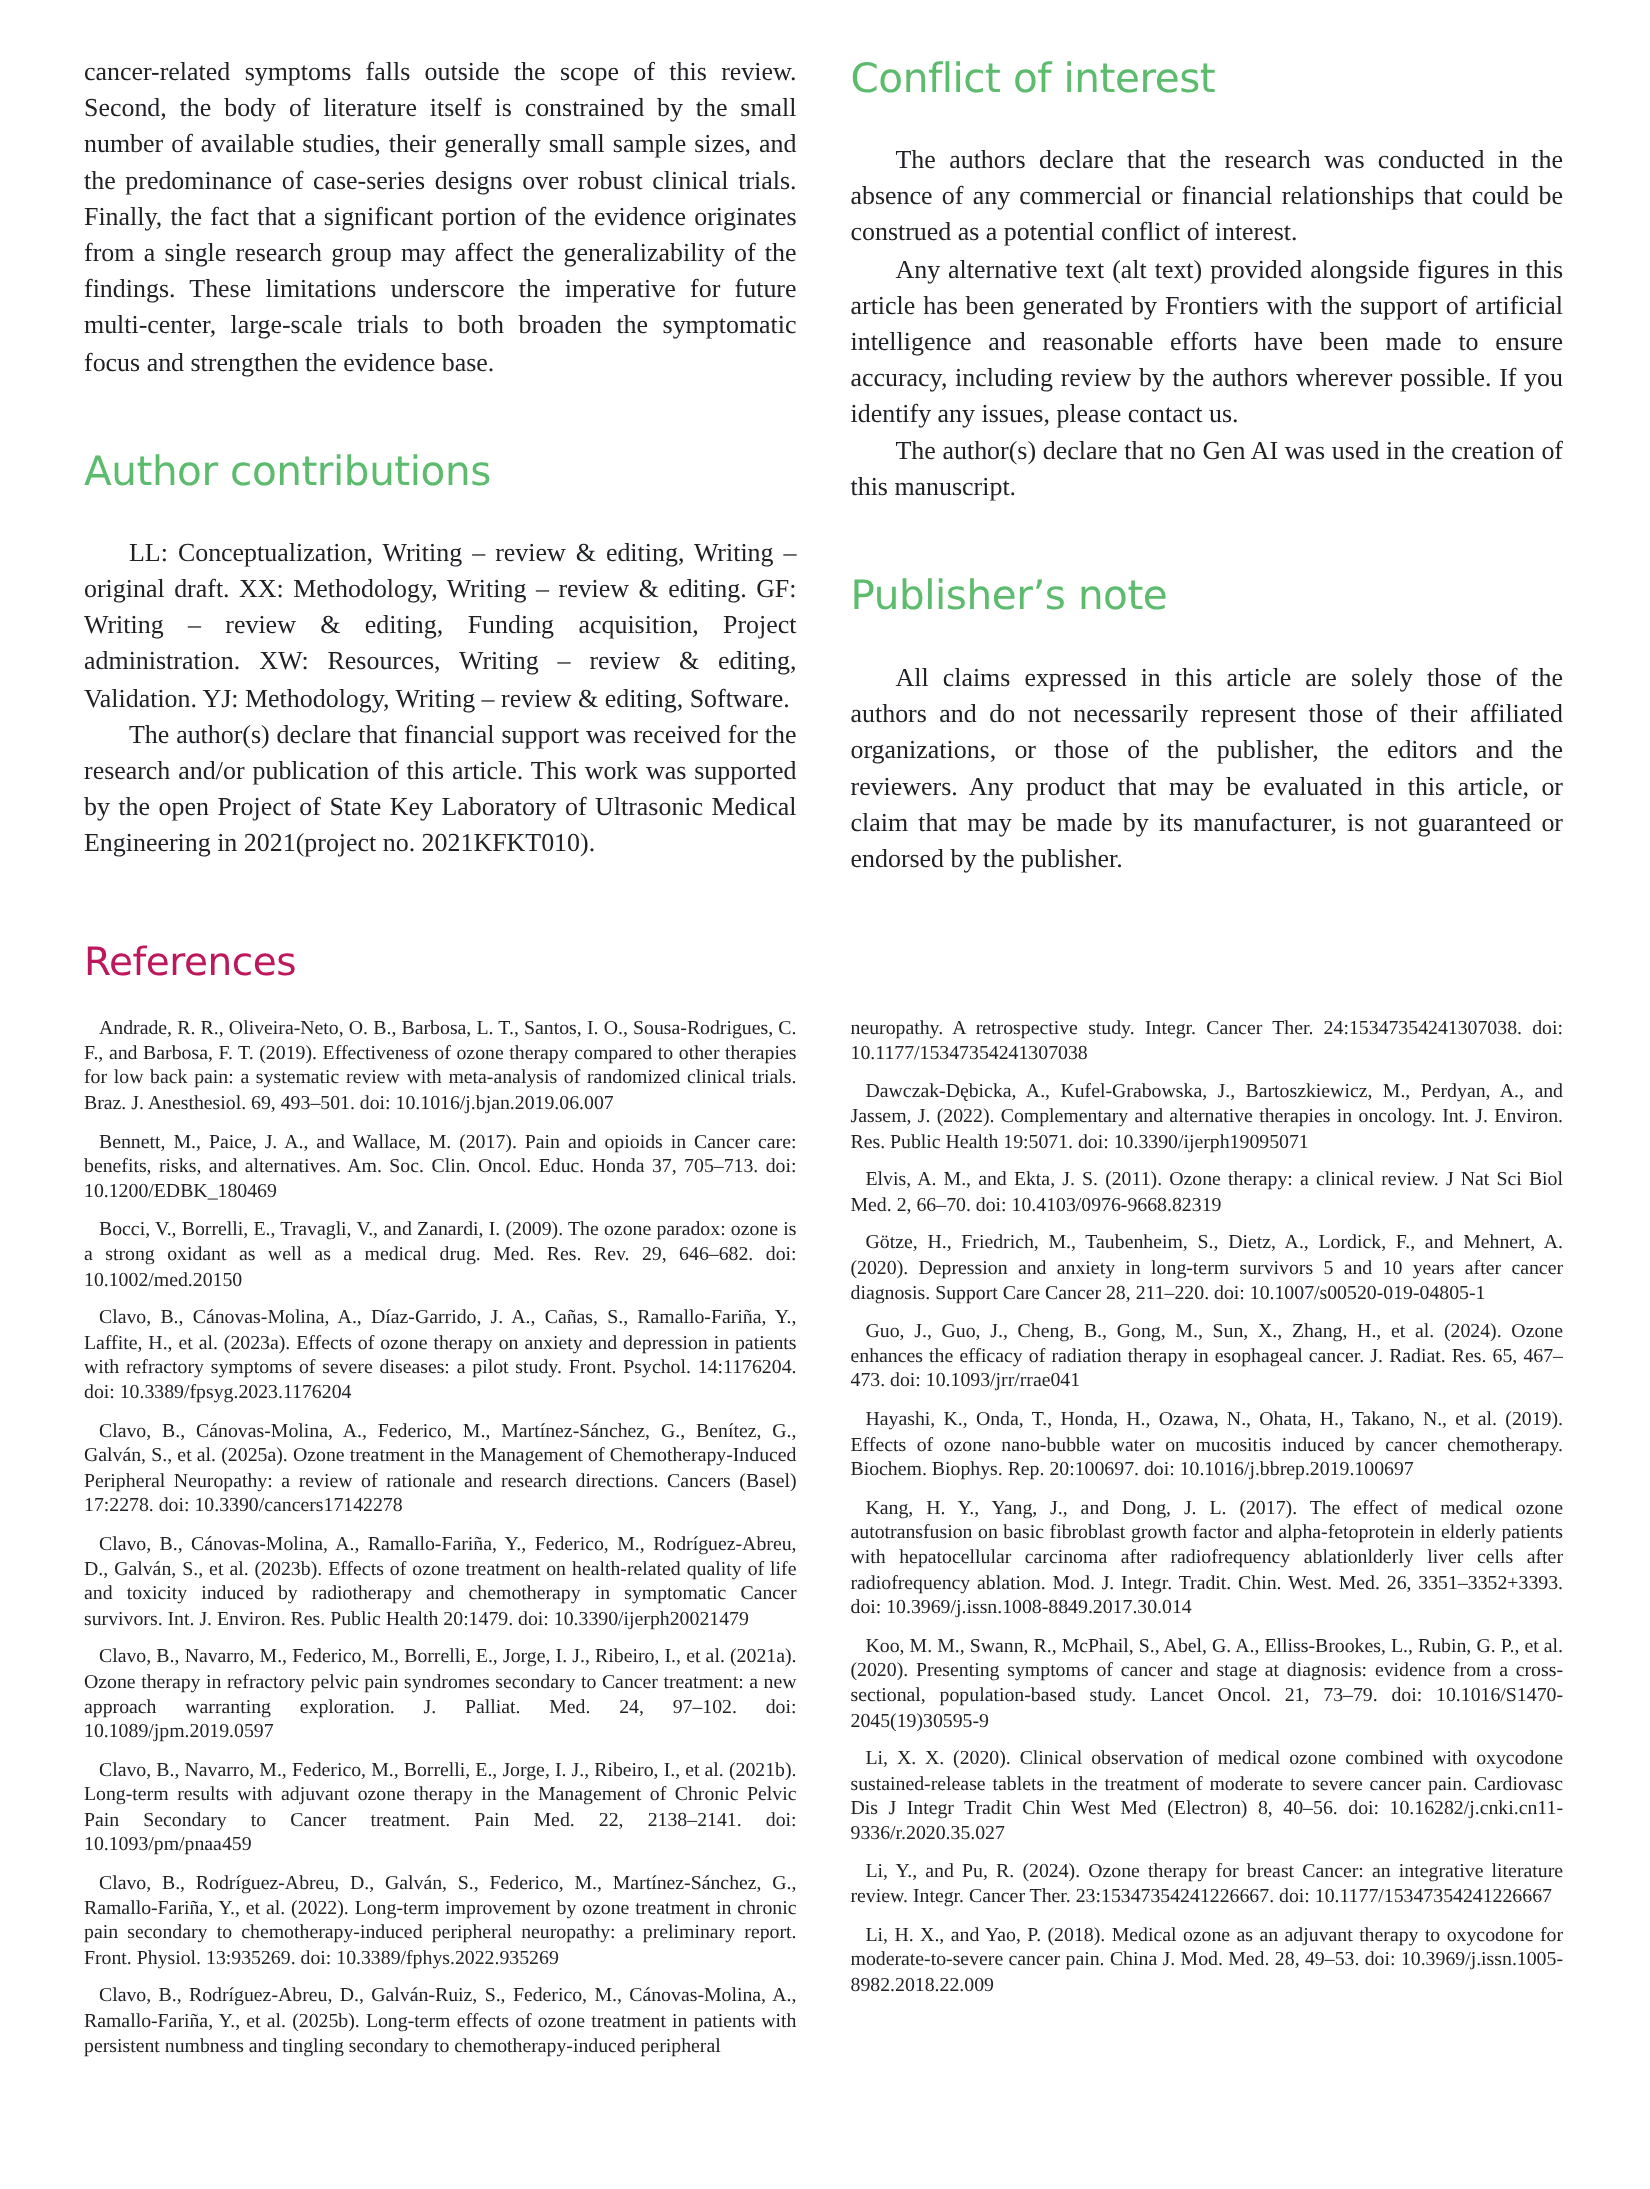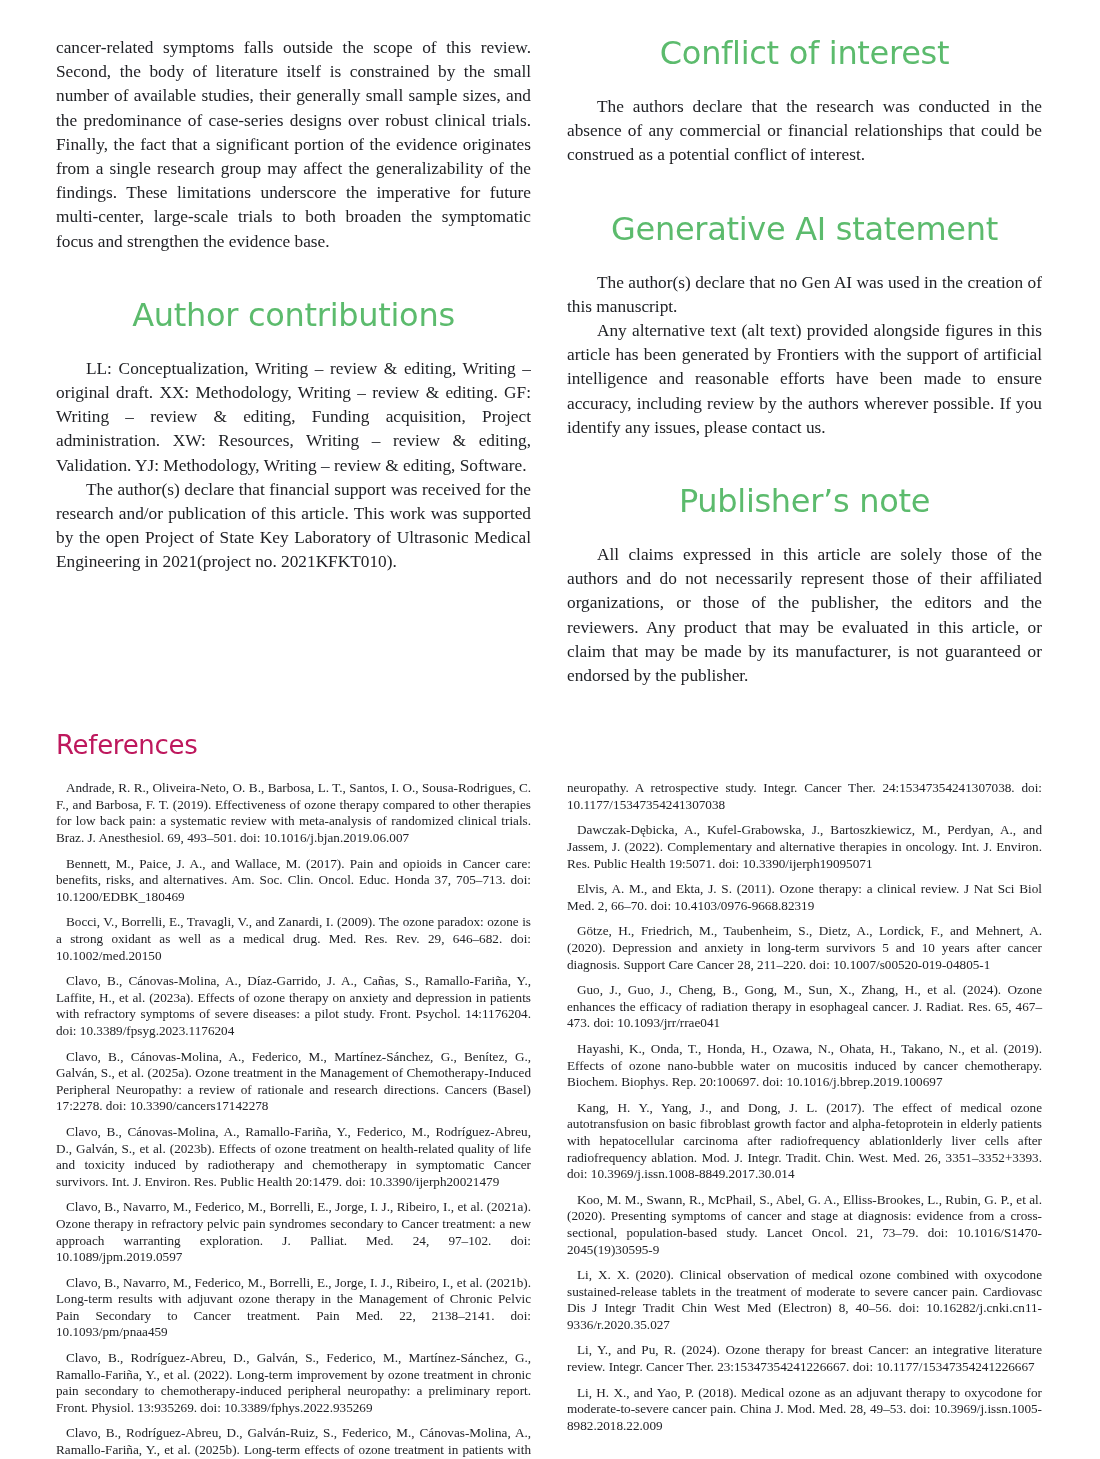--- a/index.html
+++ b/index.html
@@ -20,26 +20,25 @@
   }
   .top-grid {
     display: grid;
     grid-template-columns: 1fr 1fr;
     column-gap: 36px;
     align-items: start;
   }
   h2.sec-heading {
     font-family: "DejaVu Sans", sans-serif;
     font-weight: 400;
-    font-size: 32px;
+    font-size: 27px;
     line-height: 30px;
     letter-spacing: -0.3px;
     color: #5cbb6d;
     margin: 46px 0 27px 0;
-    text-align: center;
   }
   h2.sec-heading.first {
     margin-top: 2px;
   }
   p.body {
     font-size: 17.3px;
     line-height: 24.2px;
     text-align: justify;
     margin: 0;
   }
@@ -87,23 +86,22 @@
       <h2 class="sec-heading">Author contributions</h2>
       <p class="body indent">LL: Conceptualization, Writing – review &amp; editing, Writing – original draft. XX: Methodology, Writing – review &amp; editing. GF: Writing – review &amp; editing, Funding acquisition, Project administration. XW: Resources, Writing – review &amp; editing, Validation. YJ: Methodology, Writing – review &amp; editing, Software.</p>
 
       <p class="body indent">The author(s) declare that financial support was received for the research and/or publication of this article. This work was supported by the open Project of State Key Laboratory of Ultrasonic Medical Engineering in 2021(project no. 2021KFKT010).</p>
     </div>
 
     <div class="col-right">
       <h2 class="sec-heading first">Conflict of interest</h2>
       <p class="body indent">The authors declare that the research was conducted in the absence of any commercial or financial relationships that could be construed as a potential conflict of interest.</p>
 
-      <h2 class="sec-heading">Generative AI statement</h2>
+      <p class="body indent">Any alternative text (alt text) provided alongside figures in this article has been generated by Frontiers with the support of artificial intelligence and reasonable efforts have been made to ensure accuracy, including review by the authors wherever possible. If you identify any issues, please contact us.</p>
       <p class="body indent">The author(s) declare that no Gen AI was used in the creation of this manuscript.</p>
-      <p class="body indent">Any alternative text (alt text) provided alongside figures in this article has been generated by Frontiers with the support of artificial intelligence and reasonable efforts have been made to ensure accuracy, including review by the authors wherever possible. If you identify any issues, please contact us.</p>
 
       <h2 class="sec-heading">Publisher’s note</h2>
       <p class="body indent">All claims expressed in this article are solely those of the authors and do not necessarily represent those of their affiliated organizations, or those of the publisher, the editors and the reviewers. Any product that may be evaluated in this article, or claim that may be made by its manufacturer, is not guaranteed or endorsed by the publisher.</p>
     </div>
 
   </div>
 
   <h2 class="refs-heading">References</h2>
 
   <div class="refs-grid">

